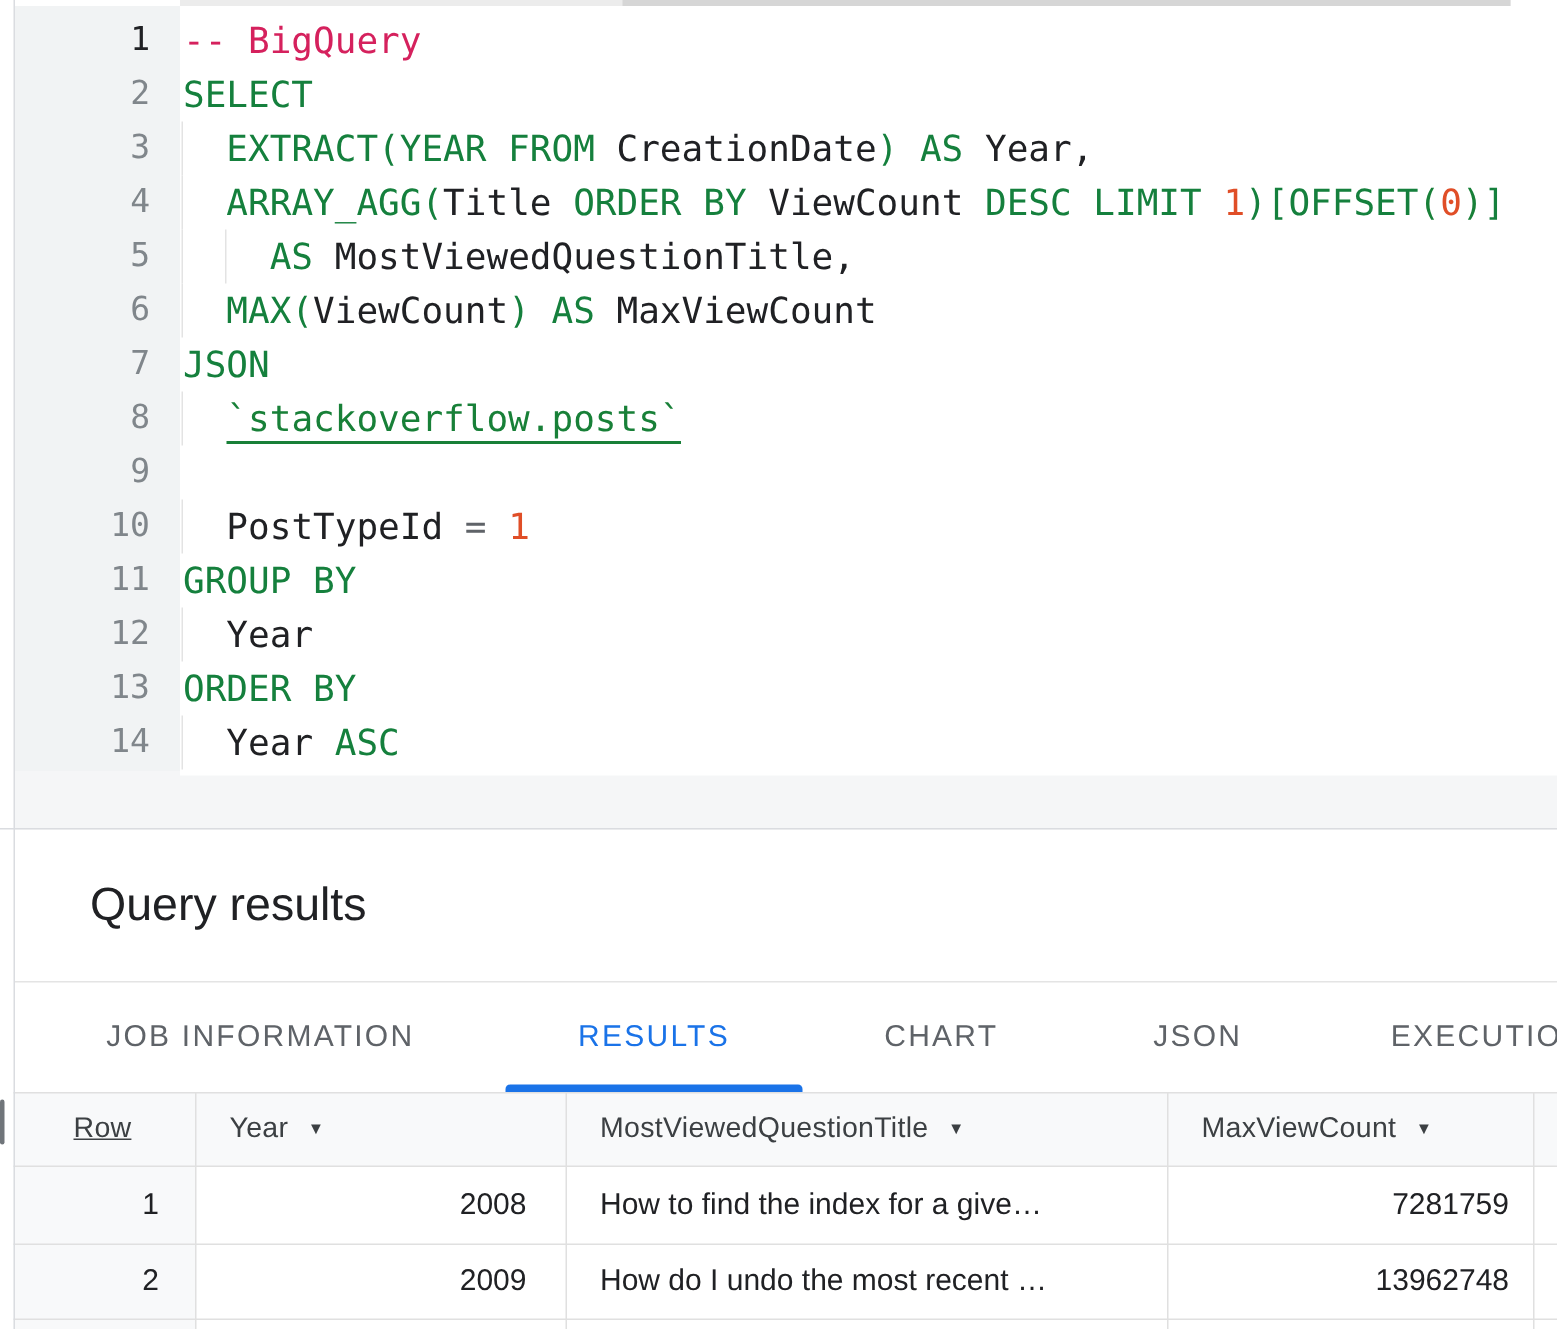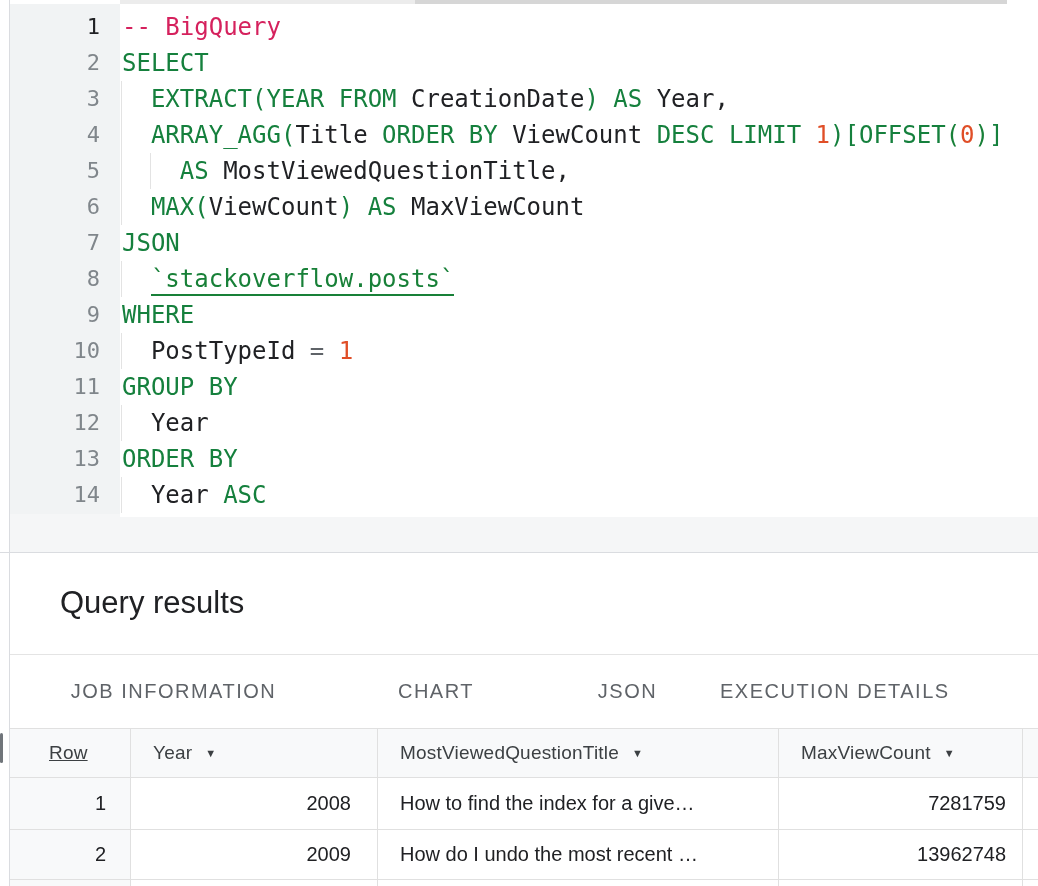--- a/index.html
+++ b/index.html
@@ -98,33 +98,33 @@
     </div>
   <div class="abs code-area">
       <div class="code-line" style="top: 5px;"><span class="code-text"><span class="tok-comment">-- BigQuery</span></span></div>
       <div class="code-line" style="top: 41px;"><span class="code-text"><span class="tok-kw">SELECT</span></span></div>
       <div class="code-line" style="top: 77px;"><span class="guide" style="left: 1px;"></span><span class="code-text"><span class="tok-id">  </span><span class="tok-kw">EXTRACT(YEAR FROM </span><span class="tok-id">CreationDate</span><span class="tok-kw">) AS </span><span class="tok-id">Year,</span></span></div>
       <div class="code-line" style="top: 113px;"><span class="guide" style="left: 1px;"></span><span class="code-text"><span class="tok-id">  </span><span class="tok-kw">ARRAY_AGG(</span><span class="tok-id">Title</span><span class="tok-kw"> ORDER BY </span><span class="tok-id">ViewCount</span><span class="tok-kw"> DESC LIMIT </span><span class="tok-num">1</span><span class="tok-kw">)[OFFSET</span><span class="tok-grn">(</span><span class="tok-num">0</span><span class="tok-grn">)</span><span class="tok-kw">]</span></span></div>
       <div class="code-line" style="top: 149px;"><span class="guide" style="left: 1px;"></span><span class="guide" style="left: 30px;"></span><span class="code-text"><span class="tok-id">    </span><span class="tok-kw">AS </span><span class="tok-id">MostViewedQuestionTitle,</span></span></div>
       <div class="code-line" style="top: 185px;"><span class="guide" style="left: 1px;"></span><span class="code-text"><span class="tok-id">  </span><span class="tok-kw">MAX(</span><span class="tok-id">ViewCount</span><span class="tok-kw">) AS </span><span class="tok-id">MaxViewCount</span></span></div>
       <div class="code-line" style="top: 221px;"><span class="code-text"><span class="tok-kw">JSON</span></span></div>
       <div class="code-line" style="top: 257px;"><span class="guide" style="left: 1px;"></span><span class="code-text"><span class="tok-id">  </span><span class="tok-tbl">`stackoverflow.posts`</span></span></div>
-      <div class="code-line" style="top: 293px;"><span class="code-text"><span class="tok-kw">WHERE</span></span></div>
       <div class="code-line" style="top: 329px;"><span class="guide" style="left: 1px;"></span><span class="code-text"><span class="tok-id">  </span><span class="tok-id">PostTypeId </span><span class="tok-op">=</span><span class="tok-id"> </span><span class="tok-num">1</span></span></div>
       <div class="code-line" style="top: 365px;"><span class="code-text"><span class="tok-kw">GROUP BY</span></span></div>
       <div class="code-line" style="top: 401px;"><span class="guide" style="left: 1px;"></span><span class="code-text"><span class="tok-id">  </span><span class="tok-id">Year</span></span></div>
       <div class="code-line" style="top: 437px;"><span class="code-text"><span class="tok-kw">ORDER BY</span></span></div>
       <div class="code-line" style="top: 473px;"><span class="guide" style="left: 1px;"></span><span class="code-text"><span class="tok-id">  </span><span class="tok-id">Year </span><span class="tok-kw">ASC</span></span></div>
     </div>
   <div class="abs editor-divider"></div>
 
   <div class="abs qr-title">Query results</div>
   <div class="abs tabs-divider"></div>
   <div class="abs tabs">
       <div class="tab"><span>JOB INFORMATION</span></div>
+      <div class="tab active"><span>RESULTS</span><div class="tab-indicator"></div></div>
       <div class="tab"><span>CHART</span></div>
       <div class="tab"><span>JSON</span></div>
       <div class="tab"><span>EXECUTION DETAILS</span></div>
     </div>
 
   <div class="abs tbl-header-bg"></div>
   <div class="abs tbl-rowcol-bg"></div>
   <div class="abs hline" style="top:728px;"></div>
   <div class="abs hline" style="top:777px;"></div>
   <div class="abs hline" style="top:829px;"></div>

